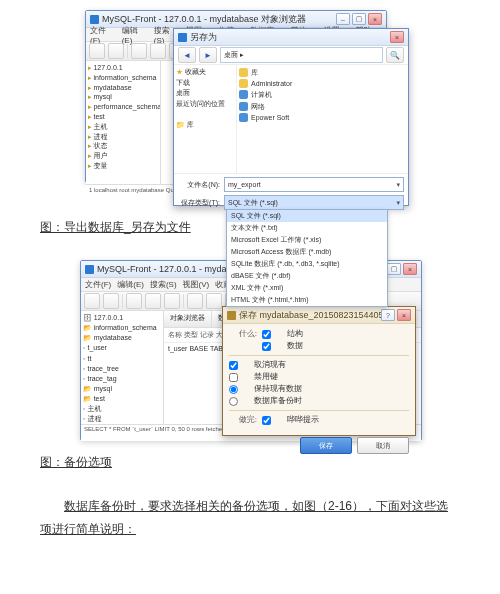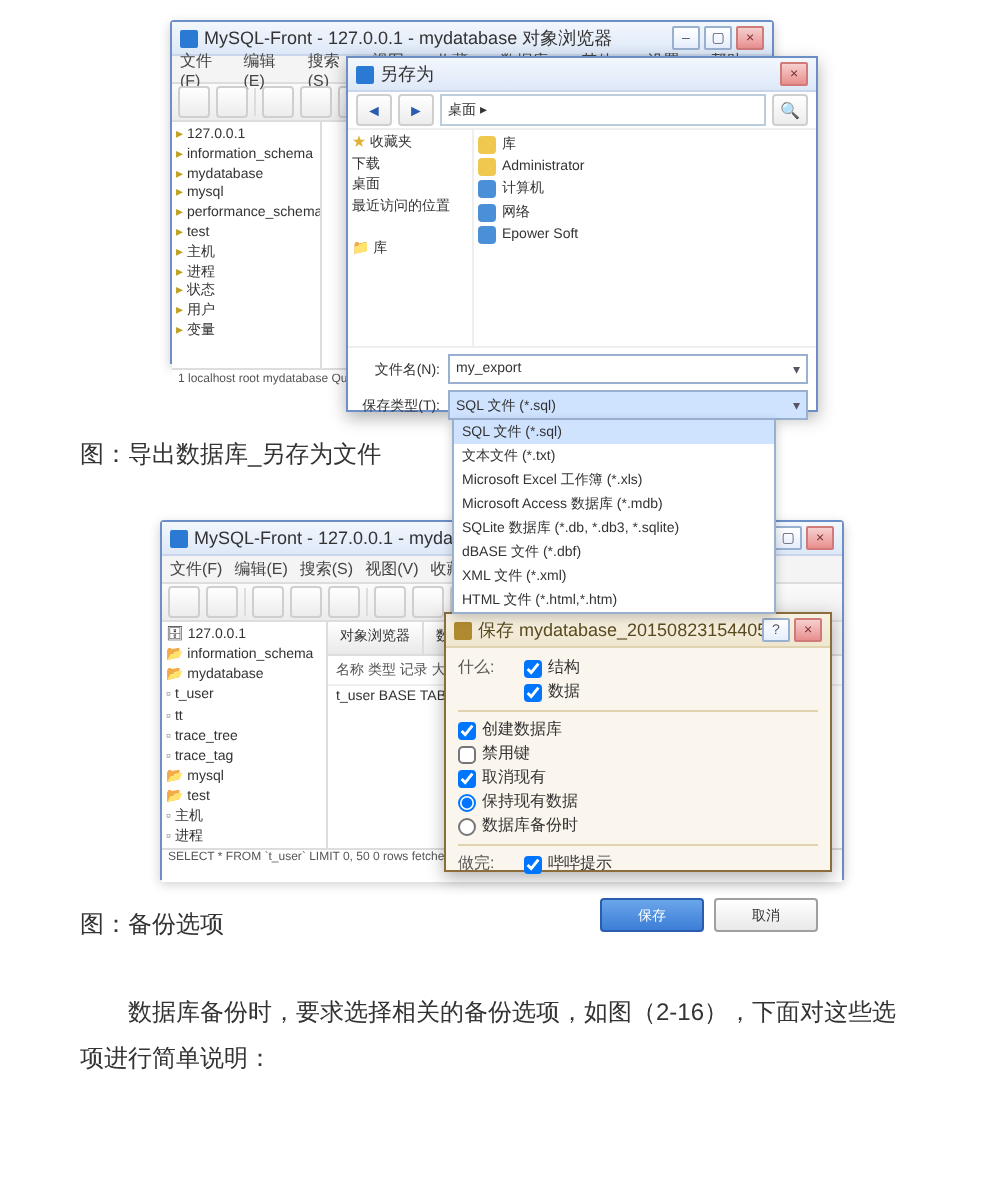--- a/index.html
+++ b/index.html
@@ -18,21 +18,21 @@
     --highlight: #cfe3ff;
   }
   body {
     margin: 0;
     width: 500px;
     font-family: "Microsoft YaHei", "SimSun", Arial, sans-serif;
     font-size: 12px;
     color: var(--text);
     background: #ffffff;
   }
-  .page { padding: 0 40px 20px 40px; }
+  .page { padding: 0 40px 20px 40px; text-decoration: underline; }
   .figure { margin: 10px 0 6px 0; }
   .caption { margin: 14px 0 24px 0; font-size: 12px; color: #333; }
   .bodytext { margin: 18px 0 4px 0; font-size: 12px; line-height: 1.9; text-indent: 2em; }
 
   
   .win {
     border: 1px solid var(--win-border);
     border-radius: 2px 2px 0 0;
     background: #fff;
     box-shadow: 0 2px 6px rgba(0,0,0,.2);
@@ -183,23 +183,23 @@
     border:1px solid var(--dialog-border); background:var(--dialog-bg);
     box-shadow:0 3px 8px rgba(0,0,0,.3);
   }
   .backupdlg .titlebar {
     background: linear-gradient(#f7f1e3,#efe6cf); border-bottom:1px solid #e0d4b0;
     color:#5a4a20;
   }
   .backupdlg .titlebar .t-icon { background:#b08a30; }
   .backupdlg .form { padding:4px 6px; font-size:8px; }
   .backupdlg .frow { display:flex; margin-bottom:3px; }
-  .backupdlg .flabel { width:28px; color:#555; padding-right:5px; }
+  .backupdlg .flabel { width:28px; color:#555; text-align:right; padding-right:5px; }
   .backupdlg .fopts { flex:1; }
-  .backupdlg .chk { display:flex; align-items:center; gap:3px; line-height:1.5; }
+  .backupdlg .chk { display:flex; align-items:center; gap:16px; line-height:1.5; }
   .backupdlg .chk input { width:9px;height:9px;margin:0; }
   .backupdlg .divider { height:0; border-top:1px solid #e0d4b0; margin:3px 0;}
   .backupdlg .dlg-act { display:flex; gap:5px; justify-content:flex-end; padding:4px 6px;}
 </style>
 </head>
 <body>
 
 <div class="page">
 
   <div class="figure">
@@ -423,29 +423,25 @@
                   <input type="checkbox" checked="" style="">
                   <span>数据</span>
                 </label>
             </div>
           </div>
           <div class="divider"></div>
           <div class="frow">
             <div class="fopts">
               <label class="chk">
                   <input type="checkbox" checked="" style="">
-                  <span>创建数据库</span>
+                  <span>取消现有</span>
                 </label>
               <label class="chk">
                   <input type="checkbox" style="">
                   <span>禁用键</span>
-                </label>
-              <label class="chk">
-                  <input type="checkbox" checked="" style="">
-                  <span>取消现有</span>
                 </label>
               <label class="chk">
                   <input type="radio" name="datamode" checked="" style="">
                   <span>保持现有数据</span>
                 </label>
               <label class="chk">
                   <input type="radio" name="datamode" style="">
                   <span>数据库备份时</span>
                 </label>
             </div>

